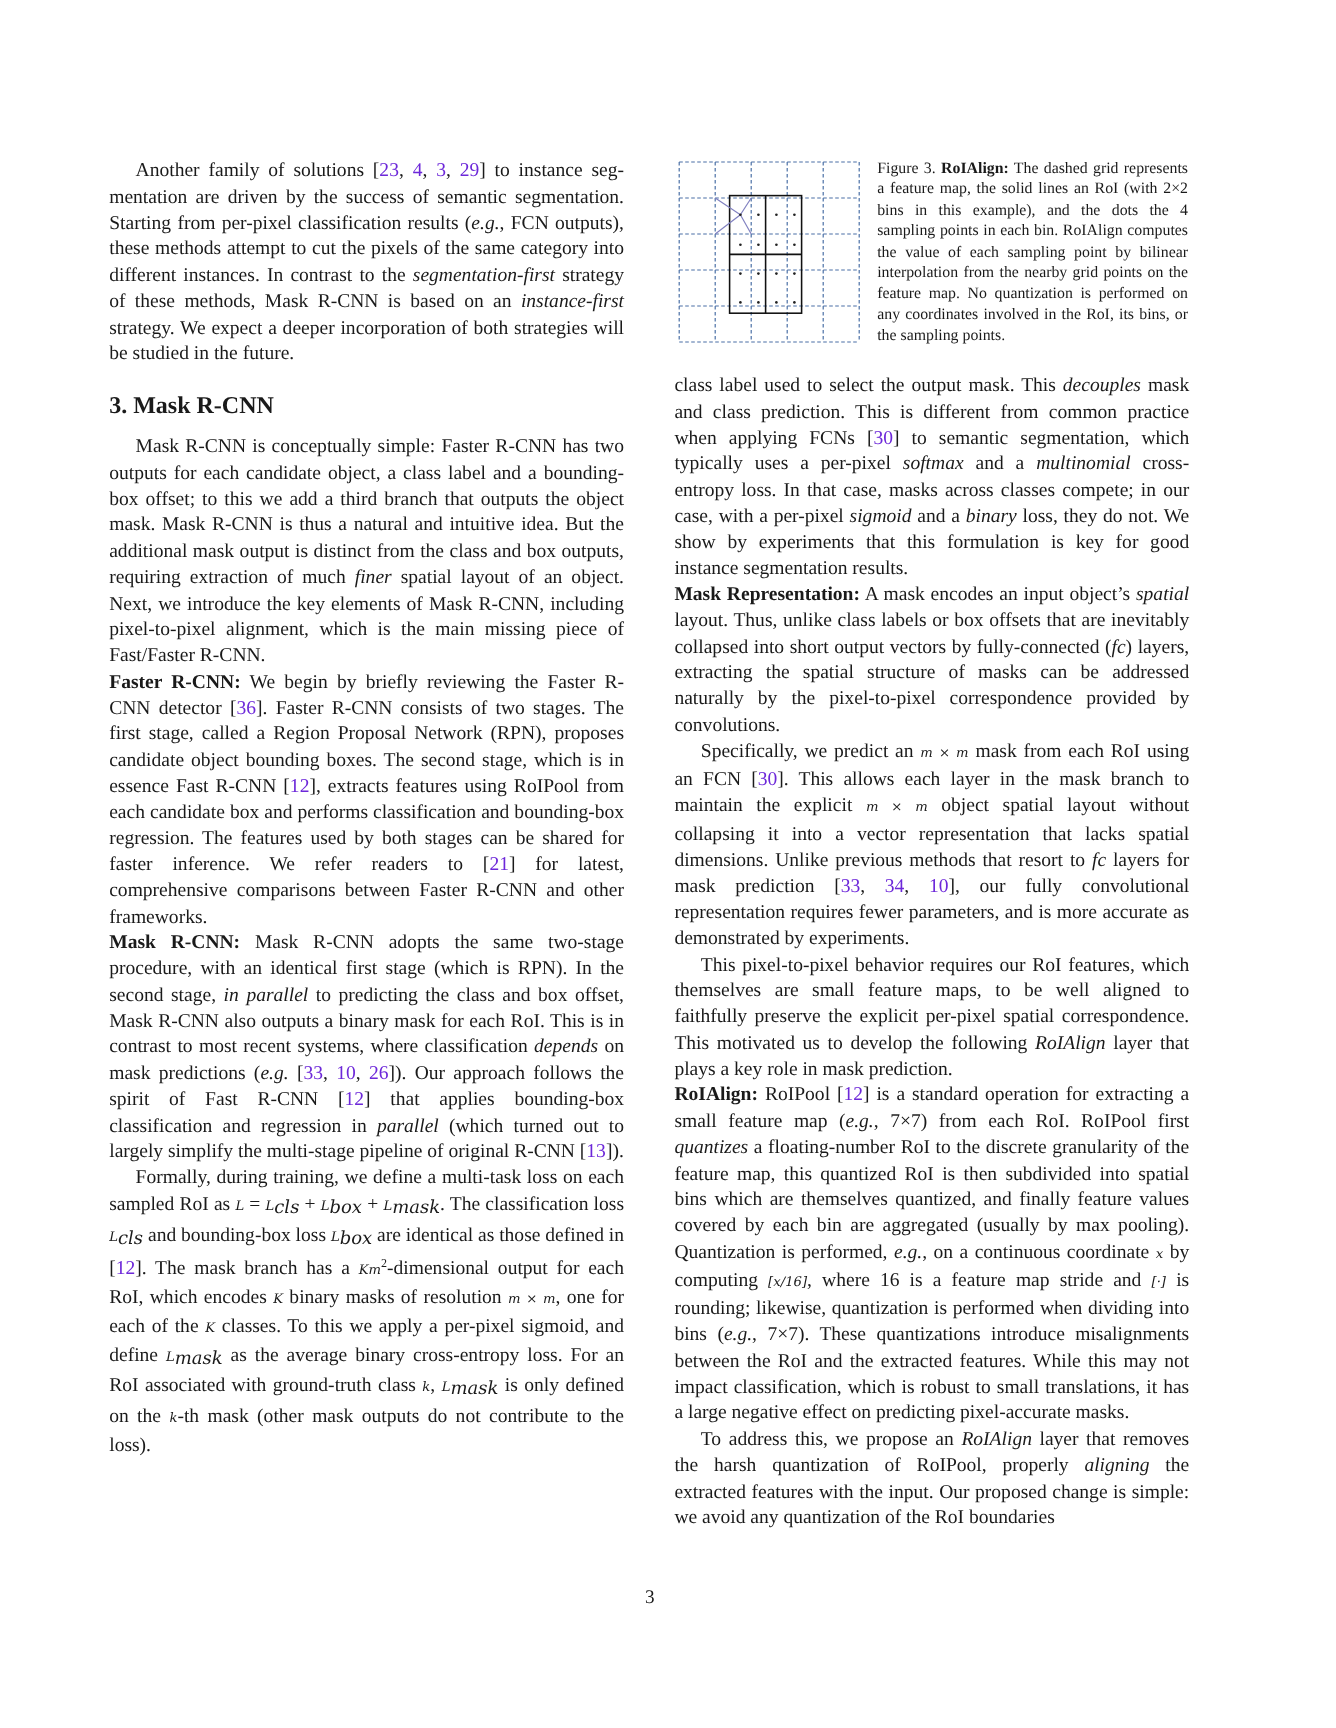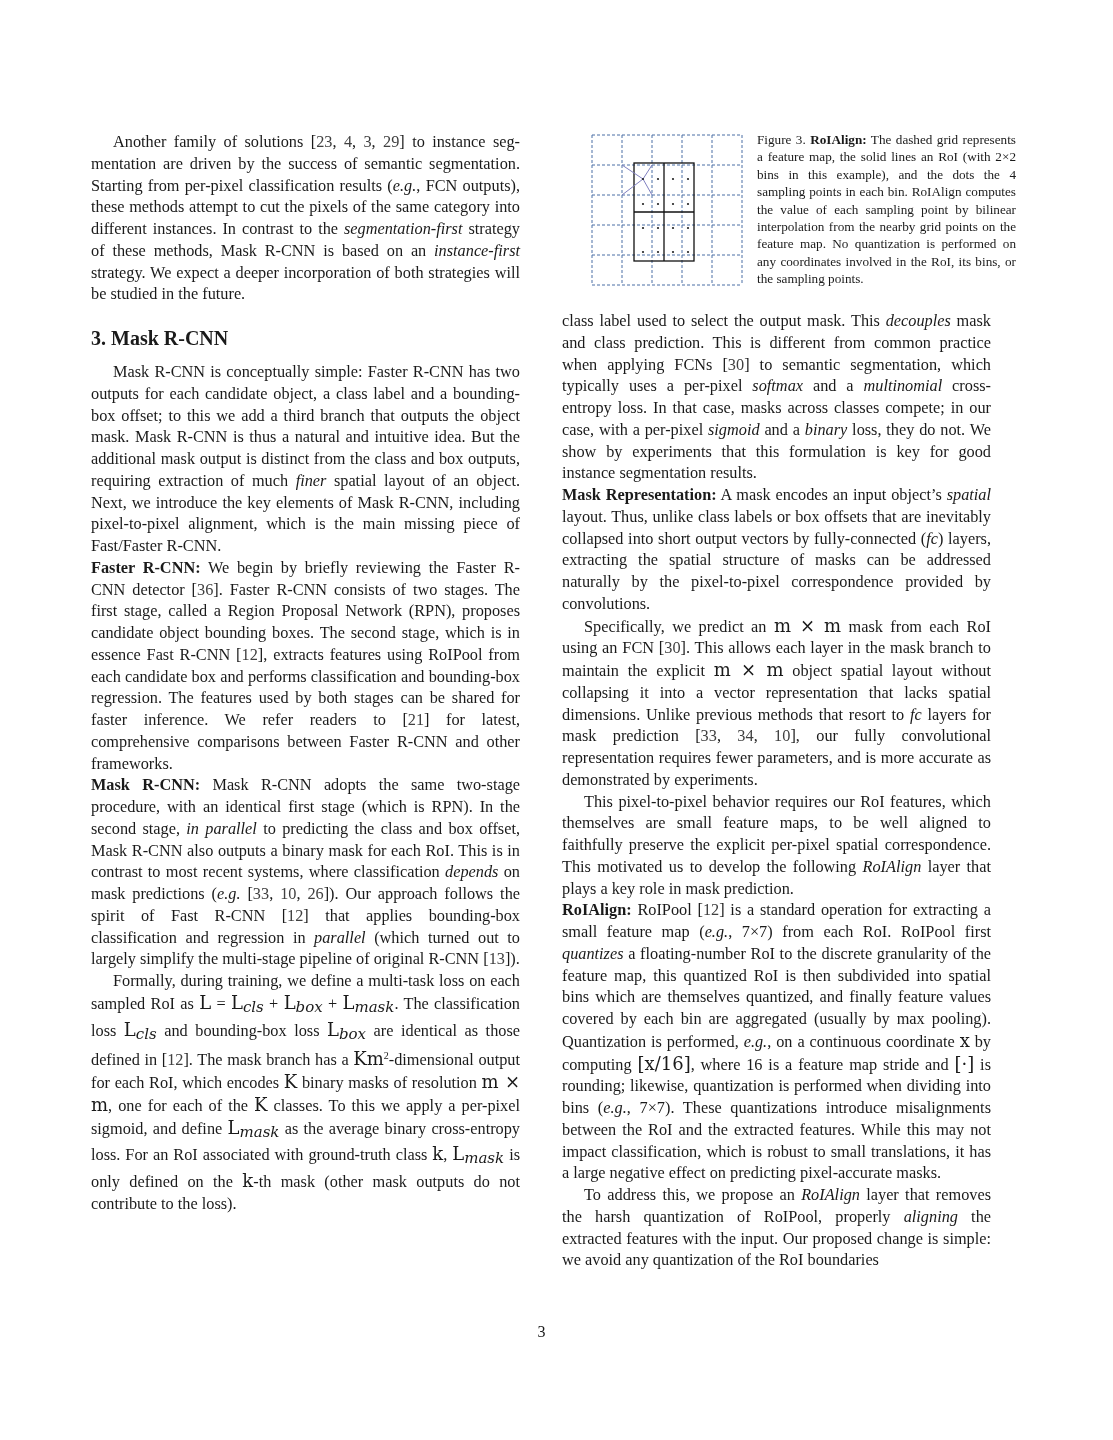--- a/index.html
+++ b/index.html
@@ -7,27 +7,27 @@
          font-family:"Liberation Serif", serif; color:#1a1a1a; }
   .col { position:absolute; top:131px; width:429px; font-size:16.3px; line-height:21.75px;
          text-align:justify; hyphens:manual; }
   #col-left { left:91px; }
   #col-right { left:562px; top:310px; }
   p { margin:0; }
   p.ind { text-indent:22px; }
   p.gap { margin-top:0; }
   .sec { font-family:"Liberation Serif", serif; font-weight:bold; font-size:20px;
          margin:21px 0 11px 0; line-height:24px; }
-  .cite { color:#404040; }
+  .cite { color:#6d28d9; }
   em, .it { }
   b { font-weight:bold; }
-  .m { font-family:"DejaVu Serif", serif; font-size:18px; }
+  .m { font-style:italic; font-family:"DejaVu Serif", serif; font-size:11px; }
   .sub { font-size:15px; vertical-align:-3px; font-style:italic; font-family:"DejaVu Serif", serif; }
   .sup { font-size:10px; vertical-align:6px; }
-  #figure { position:absolute; left:588px; top:131px; width:435px; height:160px; }
+  #figure { position:absolute; left:562px; top:131px; width:435px; height:160px; }
   #fig-svg { position:absolute; left:2px; top:2px; }
   #fig-caption { position:absolute; left:169px; top:0px; width:259px; font-size:13.2px;
                  line-height:17.4px; text-align:justify; }
   #page-number { position:absolute; left:0; width:1083px; top:1323px; text-align:center;
                  font-size:16px; }
 </style>
 </head>
 <body>
 
 <div id="col-left" class="col">

